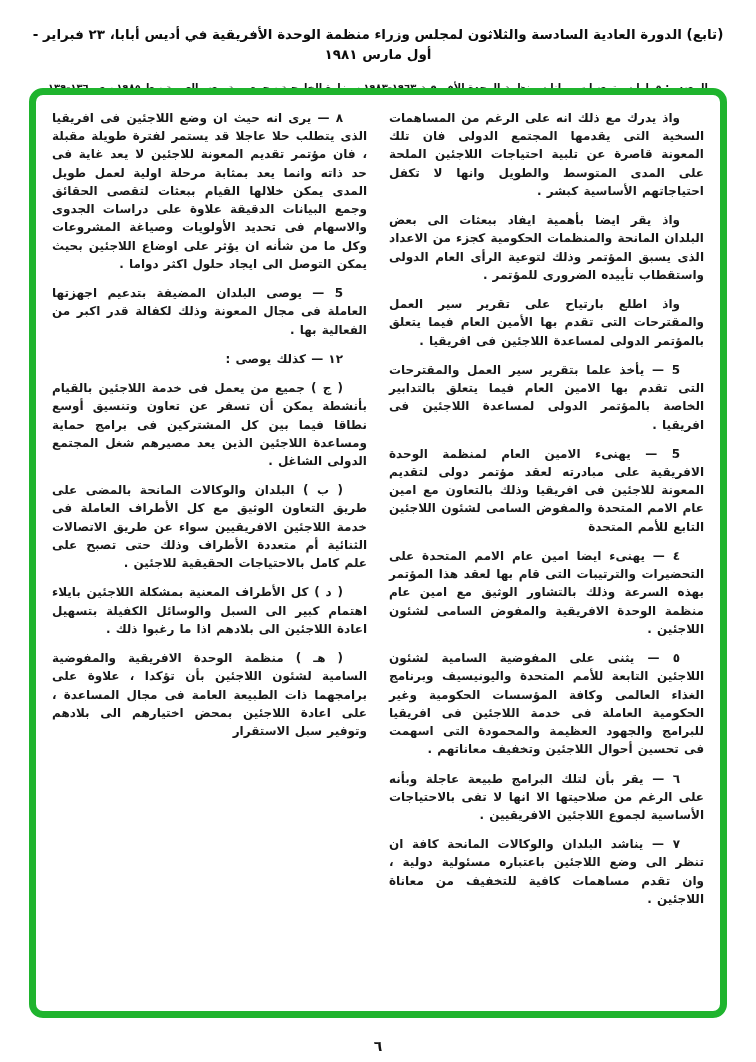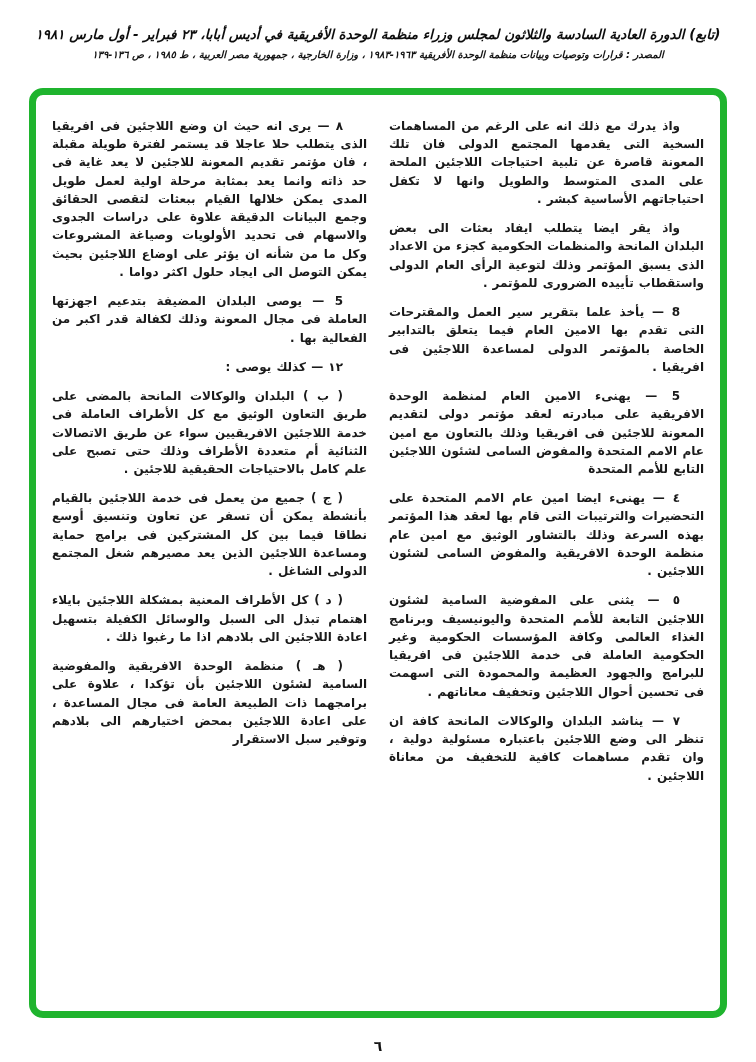--- a/index.html
+++ b/index.html
@@ -18,31 +18,30 @@
     overflow: hidden;
     direction: rtl;
   }
   .doc-header {
     position: absolute;
     top: 24px;
     right: 24px;
     left: 24px;
     text-align: center;
     direction: rtl;
-    font-style: italic;
   }
   .doc-title {
     font-size: 13.5px;
     font-weight: bold;
     color: #0d0d0d;
     letter-spacing: 0;
     line-height: 1.5;
   }
   .doc-source {
-    margin-top: 5px;
+    margin-top: 17px;
     font-size: 10px;
     font-weight: bold;
     color: #141414;
   }
   .content-box {
     position: absolute;
     top: 88px;
     left: 29px;
     width: 698px;
     height: 930px;
@@ -59,21 +58,21 @@
     gap: 22px;
     height: 100%;
   }
   .col {
     flex: 1 1 0;
     min-width: 0;
     direction: rtl;
     text-align: justify;
   }
   .para {
-    margin: 8px 0 11px 0;
+    margin: 0 0 11px 0;
     font-size: 12px;
     font-weight: bold;
     line-height: 1.52;
     text-indent: 24px;       
     word-spacing: 1px;
     color: #1a1a1a;
   }
   .page-number {
     position: absolute;
     bottom: 8px;
@@ -94,52 +93,54 @@
     <div class="doc-title">(تابع) الدورة العادية السادسة والثلاثون لمجلس وزراء منظمة الوحدة الأفريقية في أديس أبابا، ٢٣ فبراير - أول مارس ١٩٨١</div>
     <div class="doc-source">المصدر : قرارات وتوصيات وبيانات منظمة الوحدة الأفريقية ١٩٦٣-١٩٨٣ ، وزارة الخارجية ، جمهورية مصر العربية ، ط ١٩٨٥ ، ص ١٣٦-١٣٩</div>
   </header>
 
   <div class="content-box" style="border-color: rgb(31, 180, 46);">
     <div class="columns">
       <div class="col">
 
           <p class="para">واذ يدرك مع ذلك انه على الرغم من المساهمات السخية التى يقدمها المجتمع الدولى فان تلك المعونة قاصرة عن تلبية احتياجات اللاجئين الملحة على المدى المتوسط والطويل وانها لا تكفل احتياجاتهم الأساسية كبشر .</p>
 
-          <p class="para">واذ يقر ايضا يتطلب ايفاد بعثات الى بعض البلدان المانحة والمنظمات الحكومية كجزء من الاعداد الذى يسبق المؤتمر وذلك لتوعية الرأى العام الدولى واستقطاب تأييده الضرورى للمؤتمر .</p>
+          <p class="para">واذ يقر ايضا بأهمية ايفاد ببعثات الى بعض البلدان المانحة والمنظمات الحكومية كجزء من الاعداد الذى يسبق المؤتمر وذلك لتوعية الرأى العام الدولى واستقطاب تأييده الضرورى للمؤتمر .</p>
 
 
+          <p class="para">واذ اطلع بارتياح على تقرير سير العمل والمقترحات التى تقدم بها الأمين العام فيما يتعلق بالمؤتمر الدولى لمساعدة اللاجئين فى افريقيا .</p>
 
-          <p class="para">8 — يأخذ علما بتقرير سير العمل والمقترحات التى تقدم بها الامين العام فيما يتعلق بالتدابير الخاصة بالمؤتمر الدولى لمساعدة اللاجئين فى افريقيا .</p>
+          <p class="para">5 — يأخذ علما بتقرير سير العمل والمقترحات التى تقدم بها الامين العام فيما يتعلق بالتدابير الخاصة بالمؤتمر الدولى لمساعدة اللاجئين فى افريقيا .</p>
 
 
           <p class="para">5 — يهنىء الامين العام لمنظمة الوحدة الافريقية على مبادرته لعقد مؤتمر دولى لتقديم المعونة للاجئين فى افريقيا وذلك بالتعاون مع امين عام الامم المتحدة والمفوض السامى لشئون اللاجئين التابع للأمم المتحدة</p>
 
           <p class="para">٤ — يهنىء ايضا امين عام الامم المتحدة على التحضيرات والترتيبات التى قام بها لعقد هذا المؤتمر بهذه السرعة وذلك بالتشاور الوثيق مع امين عام منظمة الوحدة الافريقية والمفوض السامى لشئون اللاجئين .</p>
 
           <p class="para">٥ — يثنى على المفوضية السامية لشئون اللاجئين التابعة للأمم المتحدة واليونيسيف وبرنامج الغذاء العالمى وكافة المؤسسات الحكومية وغير الحكومية العاملة فى خدمة اللاجئين فى افريقيا للبرامج والجهود العظيمة والمحمودة التى اسهمت فى تحسين أحوال اللاجئين وتخفيف معاناتهم .</p>
 
+          <p class="para">٦ — يقر بأن لتلك البرامج طبيعة عاجلة وبأنه على الرغم من صلاحيتها الا انها لا تفى بالاحتياجات الأساسية لجموع اللاجئين الافريقيين .</p>
 
           <p class="para">٧ — يناشد البلدان والوكالات المانحة كافة ان تنظر الى وضع اللاجئين باعتباره مسئولية دولية ، وان تقدم مساهمات كافية للتخفيف من معاناة اللاجئين .</p>
         </div>
       <div class="col">
 
           <p class="para">٨ — يرى انه حيث ان وضع اللاجئين فى افريقيا الذى يتطلب حلا عاجلا قد يستمر لفترة طويلة مقبلة ، فان مؤتمر تقديم المعونة للاجئين لا يعد غاية فى حد ذاته وانما يعد بمثابة مرحلة اولية لعمل طويل المدى يمكن خلالها القيام ببعثات لتقصى الحقائق وجمع البيانات الدقيقة علاوة على دراسات الجدوى والاسهام فى تحديد الأولويات وصياغة المشروعات وكل ما من شأنه ان يؤثر على اوضاع اللاجئين بحيث يمكن التوصل الى ايجاد حلول اكثر دواما .</p>
 
 
 
           <p class="para">5 — يوصى البلدان المضيفة بتدعيم اجهزتها العاملة فى مجال المعونة وذلك لكفالة قدر اكبر من الفعالية بها .</p>
 
           <p class="para">١٢ — كذلك يوصى :</p>
 
 
+          <p class="para">( ج ) جميع من يعمل فى خدمة اللاجئين بالقيام بأنشطة يمكن أن تسفر عن تعاون وتنسيق أوسع نطاقا فيما بين كل المشتركين فى برامج حماية ومساعدة اللاجئين الذين يعد مصيرهم شغل المجتمع الدولى الشاغل .</p>
+
           <p class="para">( ب ) البلدان والوكالات المانحة بالمضى على طريق التعاون الوثيق مع كل الأطراف العاملة فى خدمة اللاجئين الافريقيين سواء عن طريق الاتصالات الثنائية أم متعددة الأطراف وذلك حتى تصبح على علم كامل بالاحتياجات الحقيقية للاجئين .</p>
 
-          <p class="para">( ج ) جميع من يعمل فى خدمة اللاجئين بالقيام بأنشطة يمكن أن تسفر عن تعاون وتنسيق أوسع نطاقا فيما بين كل المشتركين فى برامج حماية ومساعدة اللاجئين الذين يعد مصيرهم شغل المجتمع الدولى الشاغل .</p>
-
-          <p class="para">( د ) كل الأطراف المعنية بمشكلة اللاجئين بايلاء اهتمام تبذل الى السبل والوسائل الكفيلة بتسهيل اعادة اللاجئين الى بلادهم اذا ما رغبوا ذلك .</p>
+          <p class="para">( د ) كل الأطراف المعنية بمشكلة اللاجئين بايلاء اهتمام كبير الى السبل والوسائل الكفيلة بتسهيل اعادة اللاجئين الى بلادهم اذا ما رغبوا ذلك .</p>
 
           <p class="para">( هـ ) منظمة الوحدة الافريقية والمفوضية السامية لشئون اللاجئين بأن تؤكدا ، علاوة على برامجهما ذات الطبيعة العامة فى مجال المساعدة ، على اعادة اللاجئين بمحض اختيارهم الى بلادهم وتوفير سبل الاستقرار</p>
         </div>
     </div>
   </div>
 
   <div class="page-number">٦</div>
 
 </div>
 

